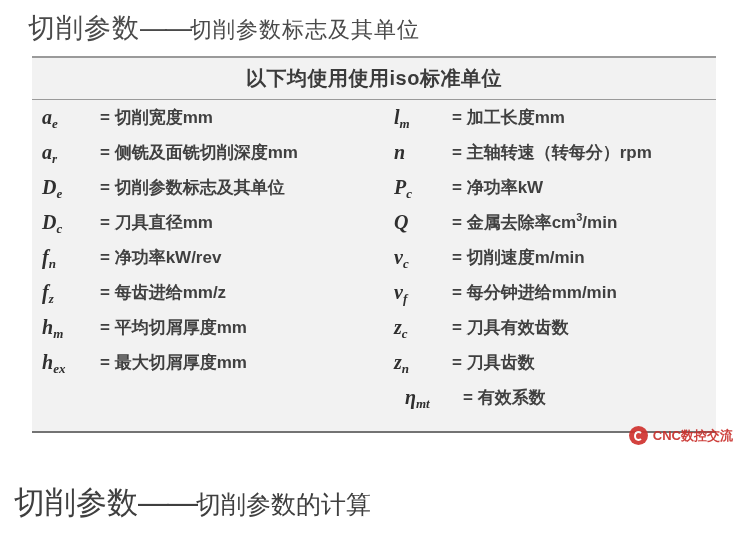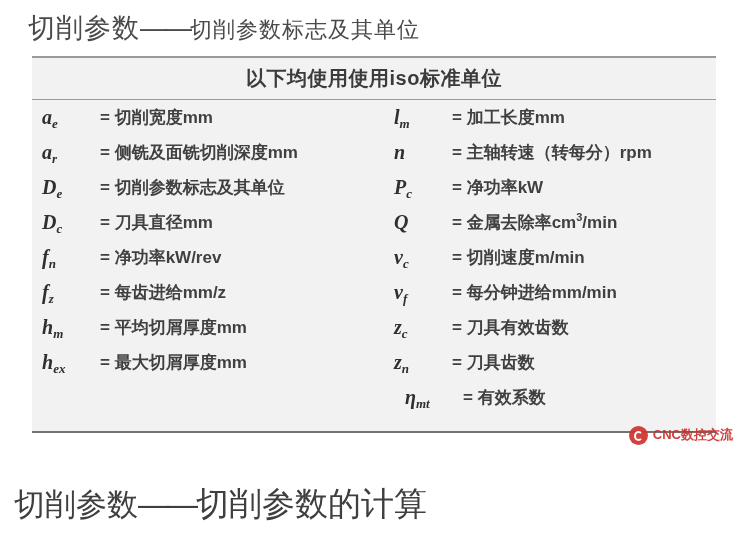--- a/index.html
+++ b/index.html
@@ -118,28 +118,29 @@
   .bottom-heading {
     position: absolute;
     left: 14px;
     top: 482px;
     font-size: 30px;
     color: #3f3f3f;
     white-space: nowrap;
   }
   .bottom-heading .lead { font-size: 31px; }
   .bottom-heading .dash { font-size: 31px; letter-spacing: -2px; }
-  .bottom-heading .rest { font-size: 33px; }
+  .bottom-heading .rest { font-size: 25px; }
 
   
   .badge {
     position: absolute;
     right: 14px;
     top: 426px;
     display: flex;
+    align-items: center;
     gap: 5px;
     opacity: 0.92;
   }
   .badge .logo {
     width: 19px;
     height: 19px;
     border-radius: 50%;
     background: #d0332f;
     position: relative;
     flex: 0 0 19px;

